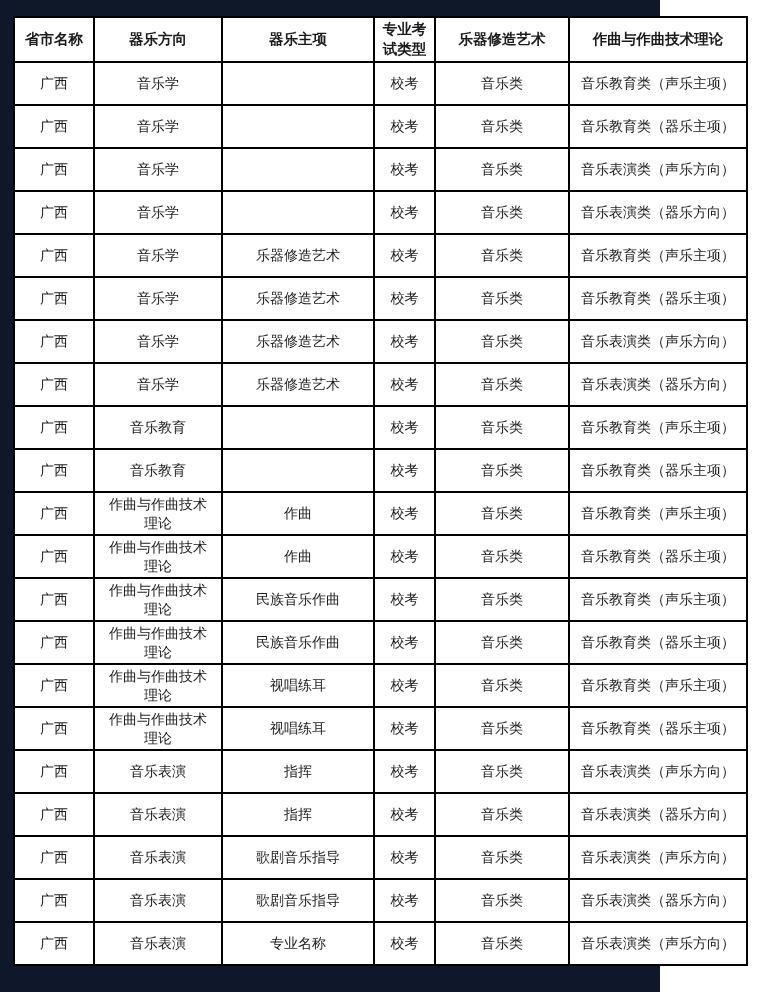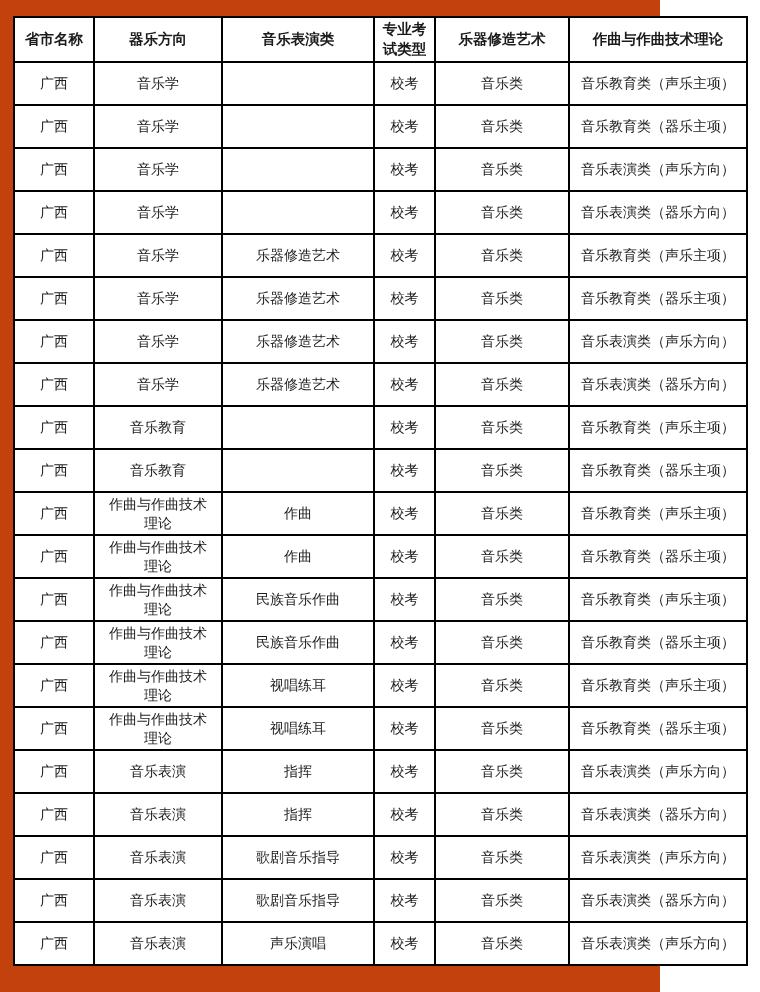--- a/index.html
+++ b/index.html
@@ -12,21 +12,21 @@
     height: 992px;
     position: relative;
     font-family: "DejaVu Sans", "Liberation Sans", sans-serif;
   }
   .page {
     position: absolute;
     left: 0;
     top: 0;
     width: 660px;
     height: 992px;
-    background: #c2410c;
+    background: #0f172a;
   }
   table.data-table {
     position: absolute;
     left: 13px;
     top: 16px;
     width: 733px;
     border-collapse: collapse;
     table-layout: fixed;
   }
   .data-table th,
@@ -69,21 +69,21 @@
         <col class="c2">
         <col class="c3">
       <col class="c4">
         <col class="c5">
         <col class="c6">
     </colgroup>
     <thead>
       <tr>
         <th>省市名称</th>
         <th>器乐方向</th>
-        <th>音乐表演类</th>
+        <th>器乐主项</th>
         <th>专业考试类型</th>
         <th>乐器修造艺术</th>
         <th>作曲与作曲技术理论</th>
       </tr>
     </thead>
     <tbody>
         <tr>
           <td>广西</td>
           <td>音乐学</td>
           <td></td>
@@ -239,20 +239,20 @@
           <td>广西</td>
           <td>音乐表演</td>
           <td>歌剧音乐指导</td>
           <td>校考</td>
           <td>音乐类</td>
           <td>音乐表演类（器乐方向）</td>
         </tr>
         <tr>
           <td>广西</td>
           <td>音乐表演</td>
-          <td>声乐演唱</td>
+          <td>专业名称</td>
           <td>校考</td>
           <td>音乐类</td>
           <td>音乐表演类（声乐方向）</td>
         </tr>
       </tbody>
   </table>
 </div>
 
 </body></html>

